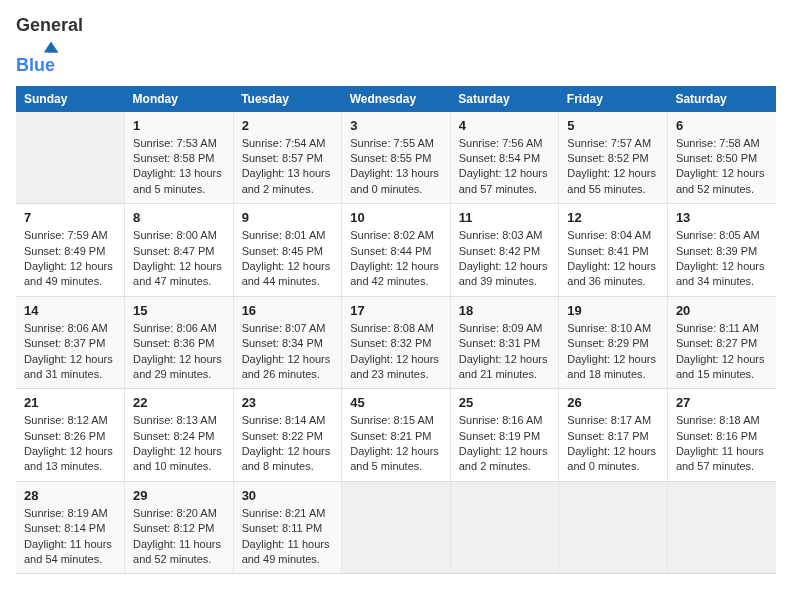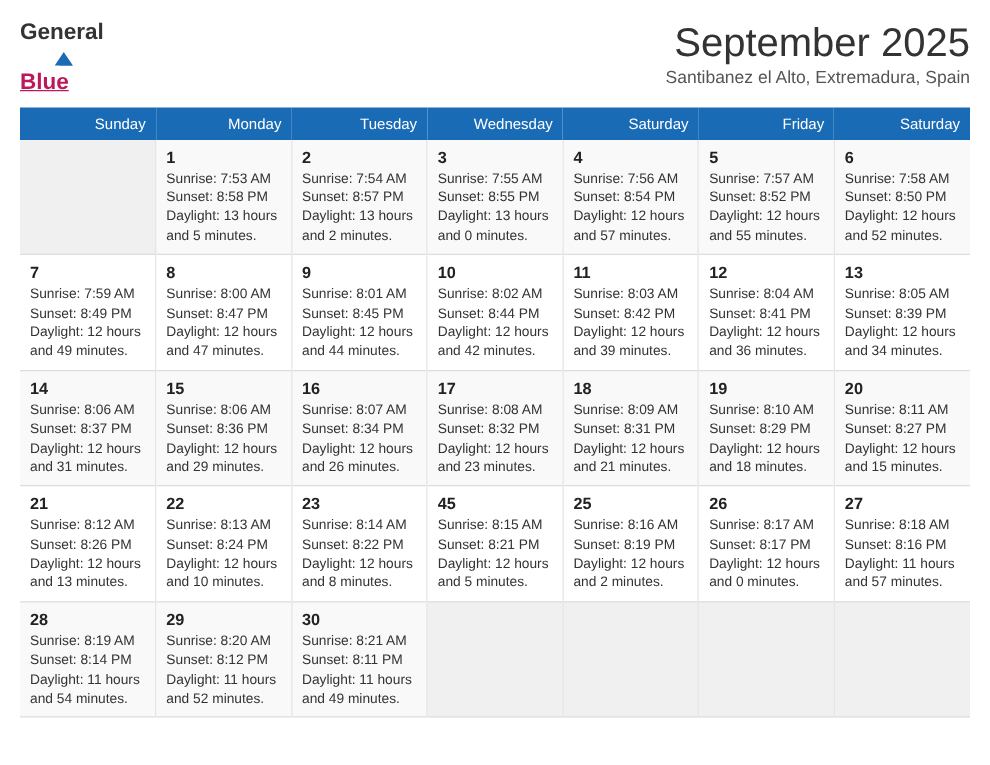--- a/index.html
+++ b/index.html
@@ -21,21 +21,21 @@
       align-items: center;
     }
     .logo-text {
       display: flex;
       flex-direction: column;
       font-size: 18px;
       font-weight: bold;
       line-height: 1.1;
     }
     .logo-general { color: #333; }
-    .logo-blue { color: #be185d; text-decoration: underline; }
+    .logo-blue { color: #3b82f6; }
     .logo-icon {
       width: 18px;
       height: 18px;
       margin-left: 2px;
       margin-top: 2px;
     }
     .title-block {
       text-align: right;
     }
     .month-title {
@@ -51,22 +51,22 @@
       width: 100%;
       border-collapse: collapse;
       font-size: 11px;
     }
     thead tr {
       background-color: #1a6bb5;
       color: white;
     }
     thead th {
       padding: 6px 8px;
-      text-align: right;
-      font-weight: normal;
+      text-align: left;
+      font-weight: bold;
       font-size: 12px;
     }
     tbody tr {
       border-bottom: 1px solid #ddd;
     }
     tbody tr:nth-child(odd) {
       background-color: #f9f9f9;
     }
     tbody tr:nth-child(even) {
       background-color: #fff;
@@ -104,24 +104,20 @@
       <span style="display:flex;align-items:center;flex-direction:column;">
         <span class="logo-general">General</span>
         <svg class="logo-icon" viewBox="0 0 20 20">
           <polygon points="2,16 10,4 18,16" fill="#1a6bb5"></polygon>
           <polygon points="10,16 16,8 22,16" fill="#1a6bb5" transform="translate(-4,0)"></polygon>
         </svg>
       </span>
       <span class="logo-blue">Blue</span>
     </div>
   </div>
-  <div class="title-block">
-    <div class="month-title">September 2025</div>
-    <div class="location">Santibanez el Alto, Extremadura, Spain</div>
-  </div>
 </div>
 
 <table>
   <thead>
     <tr>
     <th>Sunday</th>
         <th>Monday</th>
         <th>Tuesday</th>
         <th>Wednesday</th>
         <th>Saturday</th>

